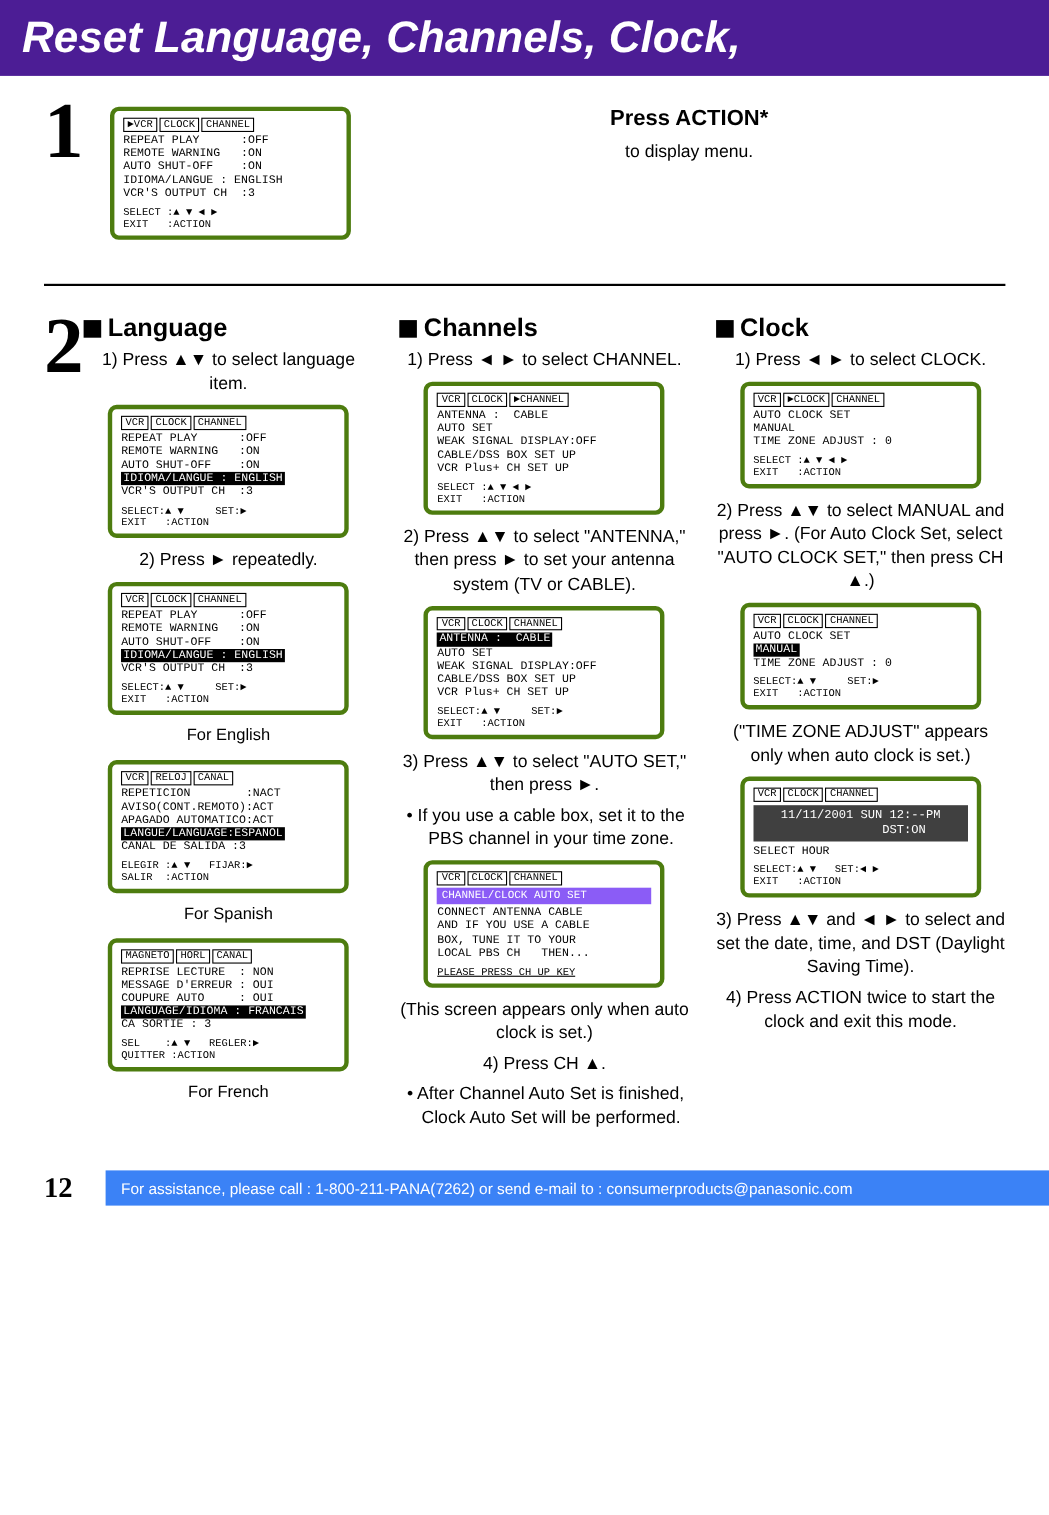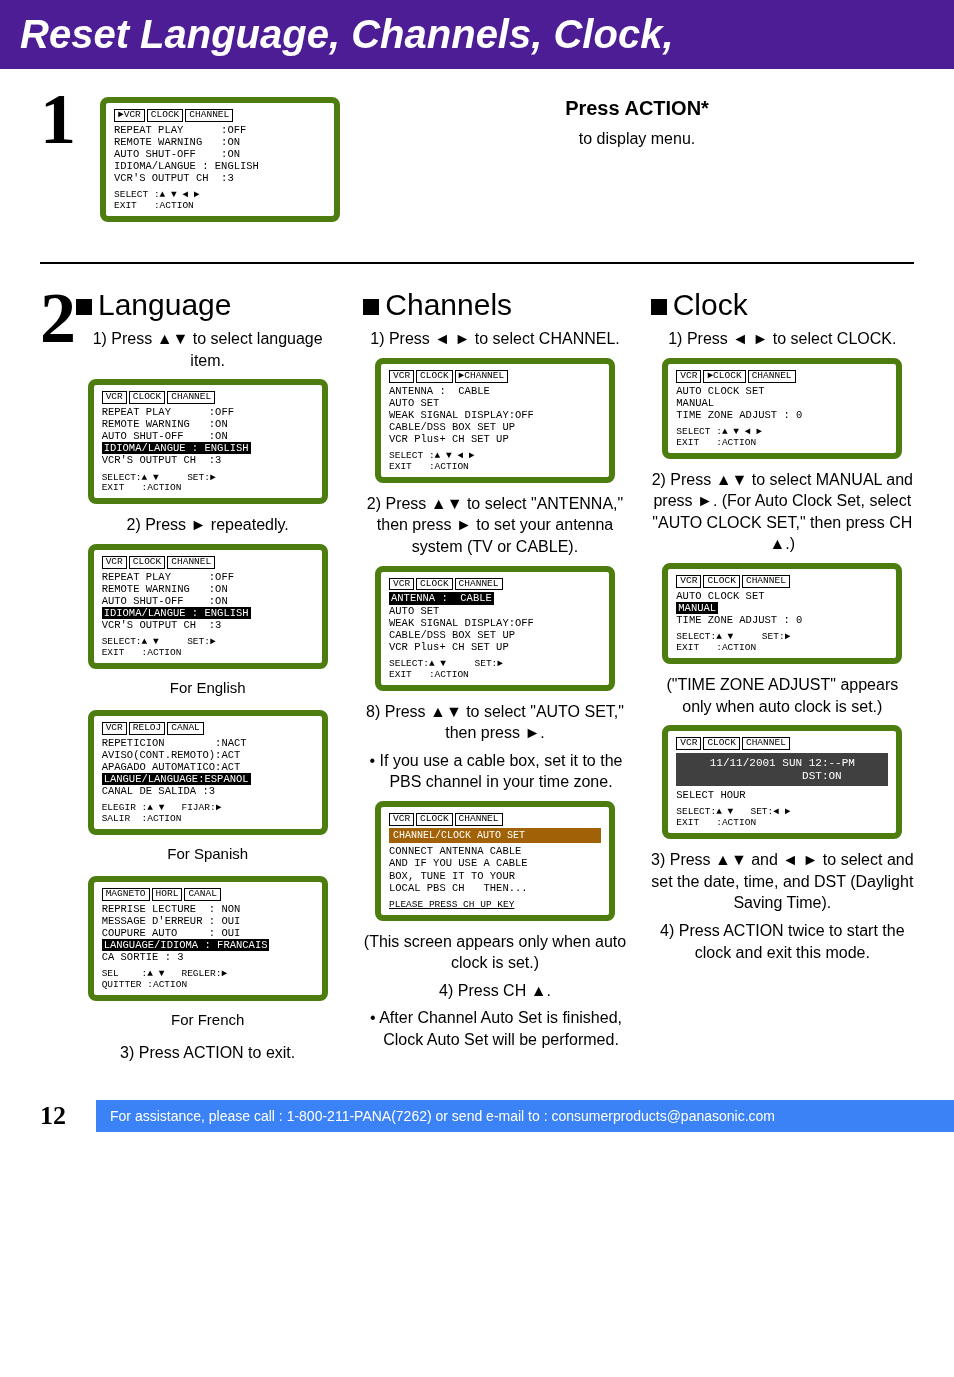--- a/index.html
+++ b/index.html
@@ -5,33 +5,33 @@
   * { box-sizing: border-box; margin: 0; padding: 0; }
   body { font-family: Arial, Helvetica, sans-serif; width: 954px; background: #fff; color: #000; }
   .page { padding: 0 40px 20px 40px; }
   .title-bar { background: #4c1d95; color: #fff; font-size: 40px; font-weight: bold; padding: 12px 20px; margin: 0 -40px 20px -40px; font-style: italic; }
   .step { display: flex; align-items: flex-start; margin-bottom: 30px; }
   .step-num { font-size: 72px; font-weight: bold; font-family: "Times New Roman", serif; line-height: 0.85; width: 60px; }
   .step-body { flex: 1; display: flex; gap: 20px; }
   hr.divider { border: none; border-top: 2px solid #000; margin: 24px 0; }
   .cols3 { display: flex; gap: 24px; }
   .col { flex: 1; }
-  .section-title { font-size: 30px; font-weight: normal; margin-bottom: 6px; }
+  .section-title { font-size: 23px; font-weight: bold; margin-bottom: 6px; }
   .section-title .sq { display: inline-block; width: 16px; height: 16px; background: #000; margin-right: 6px; vertical-align: middle; }
   .instr { font-size: 16px; line-height: 1.35; margin: 6px 0; text-align: center; }
   .bullet { padding-left: 12px; text-indent: -10px; }
   .caption { text-align: center; font-size: 15px; margin: 4px 0 14px 0; }
   
-  .screen { border: 6px solid #4d7c0f; border-radius: 8px; padding: 6px 8px 4px 8px; font-family: "Courier New", monospace; font-size: 10.5px; line-height: 1.15; margin: 8px auto 10px auto; width: 240px; }
+  .screen { border: 4px solid #4d7c0f; border-radius: 8px; padding: 6px 8px 4px 8px; font-family: "Courier New", monospace; font-size: 10.5px; line-height: 1.15; margin: 8px auto 10px auto; width: 219px; }
   .screen .tabs { display: flex; gap: 2px; margin-bottom: 2px; }
   .screen .tab { border: 1px solid #000; padding: 0 3px; font-size: 9.5px; }
   .screen .row { white-space: pre; }
   .screen .hl { background: #000; color: #fff; display: inline-block; padding: 0 2px; }
   .screen .footer { margin-top: 6px; font-size: 9.5px; white-space: pre; }
-  .screen .big-hl { background: #a16207; color: #fff; padding: 2px 4px; display: block; text-align: left; font-size: 10px; margin: 2px 0; }
+  .screen .big-hl { background: #8b5cf6; color: #fff; padding: 2px 4px; display: block; text-align: left; font-size: 10px; margin: 2px 0; }
   .screen .datetime { background: #404040; color: #fff; padding: 4px; display: block; text-align: center; font-size: 11px; margin: 3px 0; white-space: pre; }
   .footer-bar { display: flex; align-items: center; margin: 30px -40px 0 -40px; }
   .page-num { font-size: 26px; font-weight: bold; font-family: "Times New Roman", serif; padding: 0 30px 0 40px; }
   .assist { flex: 1; background: #3b82f6; color: #fff; font-size: 14px; padding: 8px 14px; }
   .u { text-decoration: underline; }
 </style>
 </head>
 <body>
 
 <div class="page">
@@ -130,21 +130,20 @@
           <div class="row">REPRISE LECTURE  : NON</div>
           <div class="row">MESSAGE D'ERREUR : OUI</div>
           <div class="row">COUPURE AUTO     : OUI</div>
           <div class="row"><span class="hl">LANGUAGE/IDIOMA : FRANCAIS</span></div>
           <div class="row">CA SORTIE : 3</div>
           <div class="footer">SEL    :▲ ▼   REGLER:►
 QUITTER :ACTION</div>
         </div>
         <div class="caption">For French</div>
 
-        <div class="instr">3) Press ACTION to exit.</div>
       </div>
 
       <div class="col">
         <div class="section-title"><span class="sq"></span><span>Channels</span></div>
         <div class="instr">1) Press ◄ ► to select CHANNEL.</div>
 
         <div class="screen">
           <div class="tabs">
             <span class="tab">VCR</span>
             <span class="tab">CLOCK</span>
@@ -169,21 +168,21 @@
           </div>
           <div class="row"><span class="hl">ANTENNA :  CABLE</span></div>
           <div class="row">AUTO SET</div>
           <div class="row">WEAK SIGNAL DISPLAY:OFF</div>
           <div class="row">CABLE/DSS BOX SET UP</div>
           <div class="row">VCR Plus+ CH SET UP</div>
           <div class="footer">SELECT:▲ ▼     SET:►
 EXIT   :ACTION</div>
         </div>
 
-        <div class="instr">8) Press ▲▼ to select "AUTO SET," then press ►.</div>
+        <div class="instr">3) Press ▲▼ to select "AUTO SET," then press ►.</div>
         <div class="instr bullet">• If you use a cable box, set it to the PBS channel in your time zone.</div>
 
         <div class="screen">
           <div class="tabs">
             <span class="tab">VCR</span>
             <span class="tab">CLOCK</span>
             <span class="tab">CHANNEL</span>
           </div>
           <span class="big-hl">CHANNEL/CLOCK AUTO SET</span>
           <div class="row">CONNECT ANTENNA CABLE</div>

